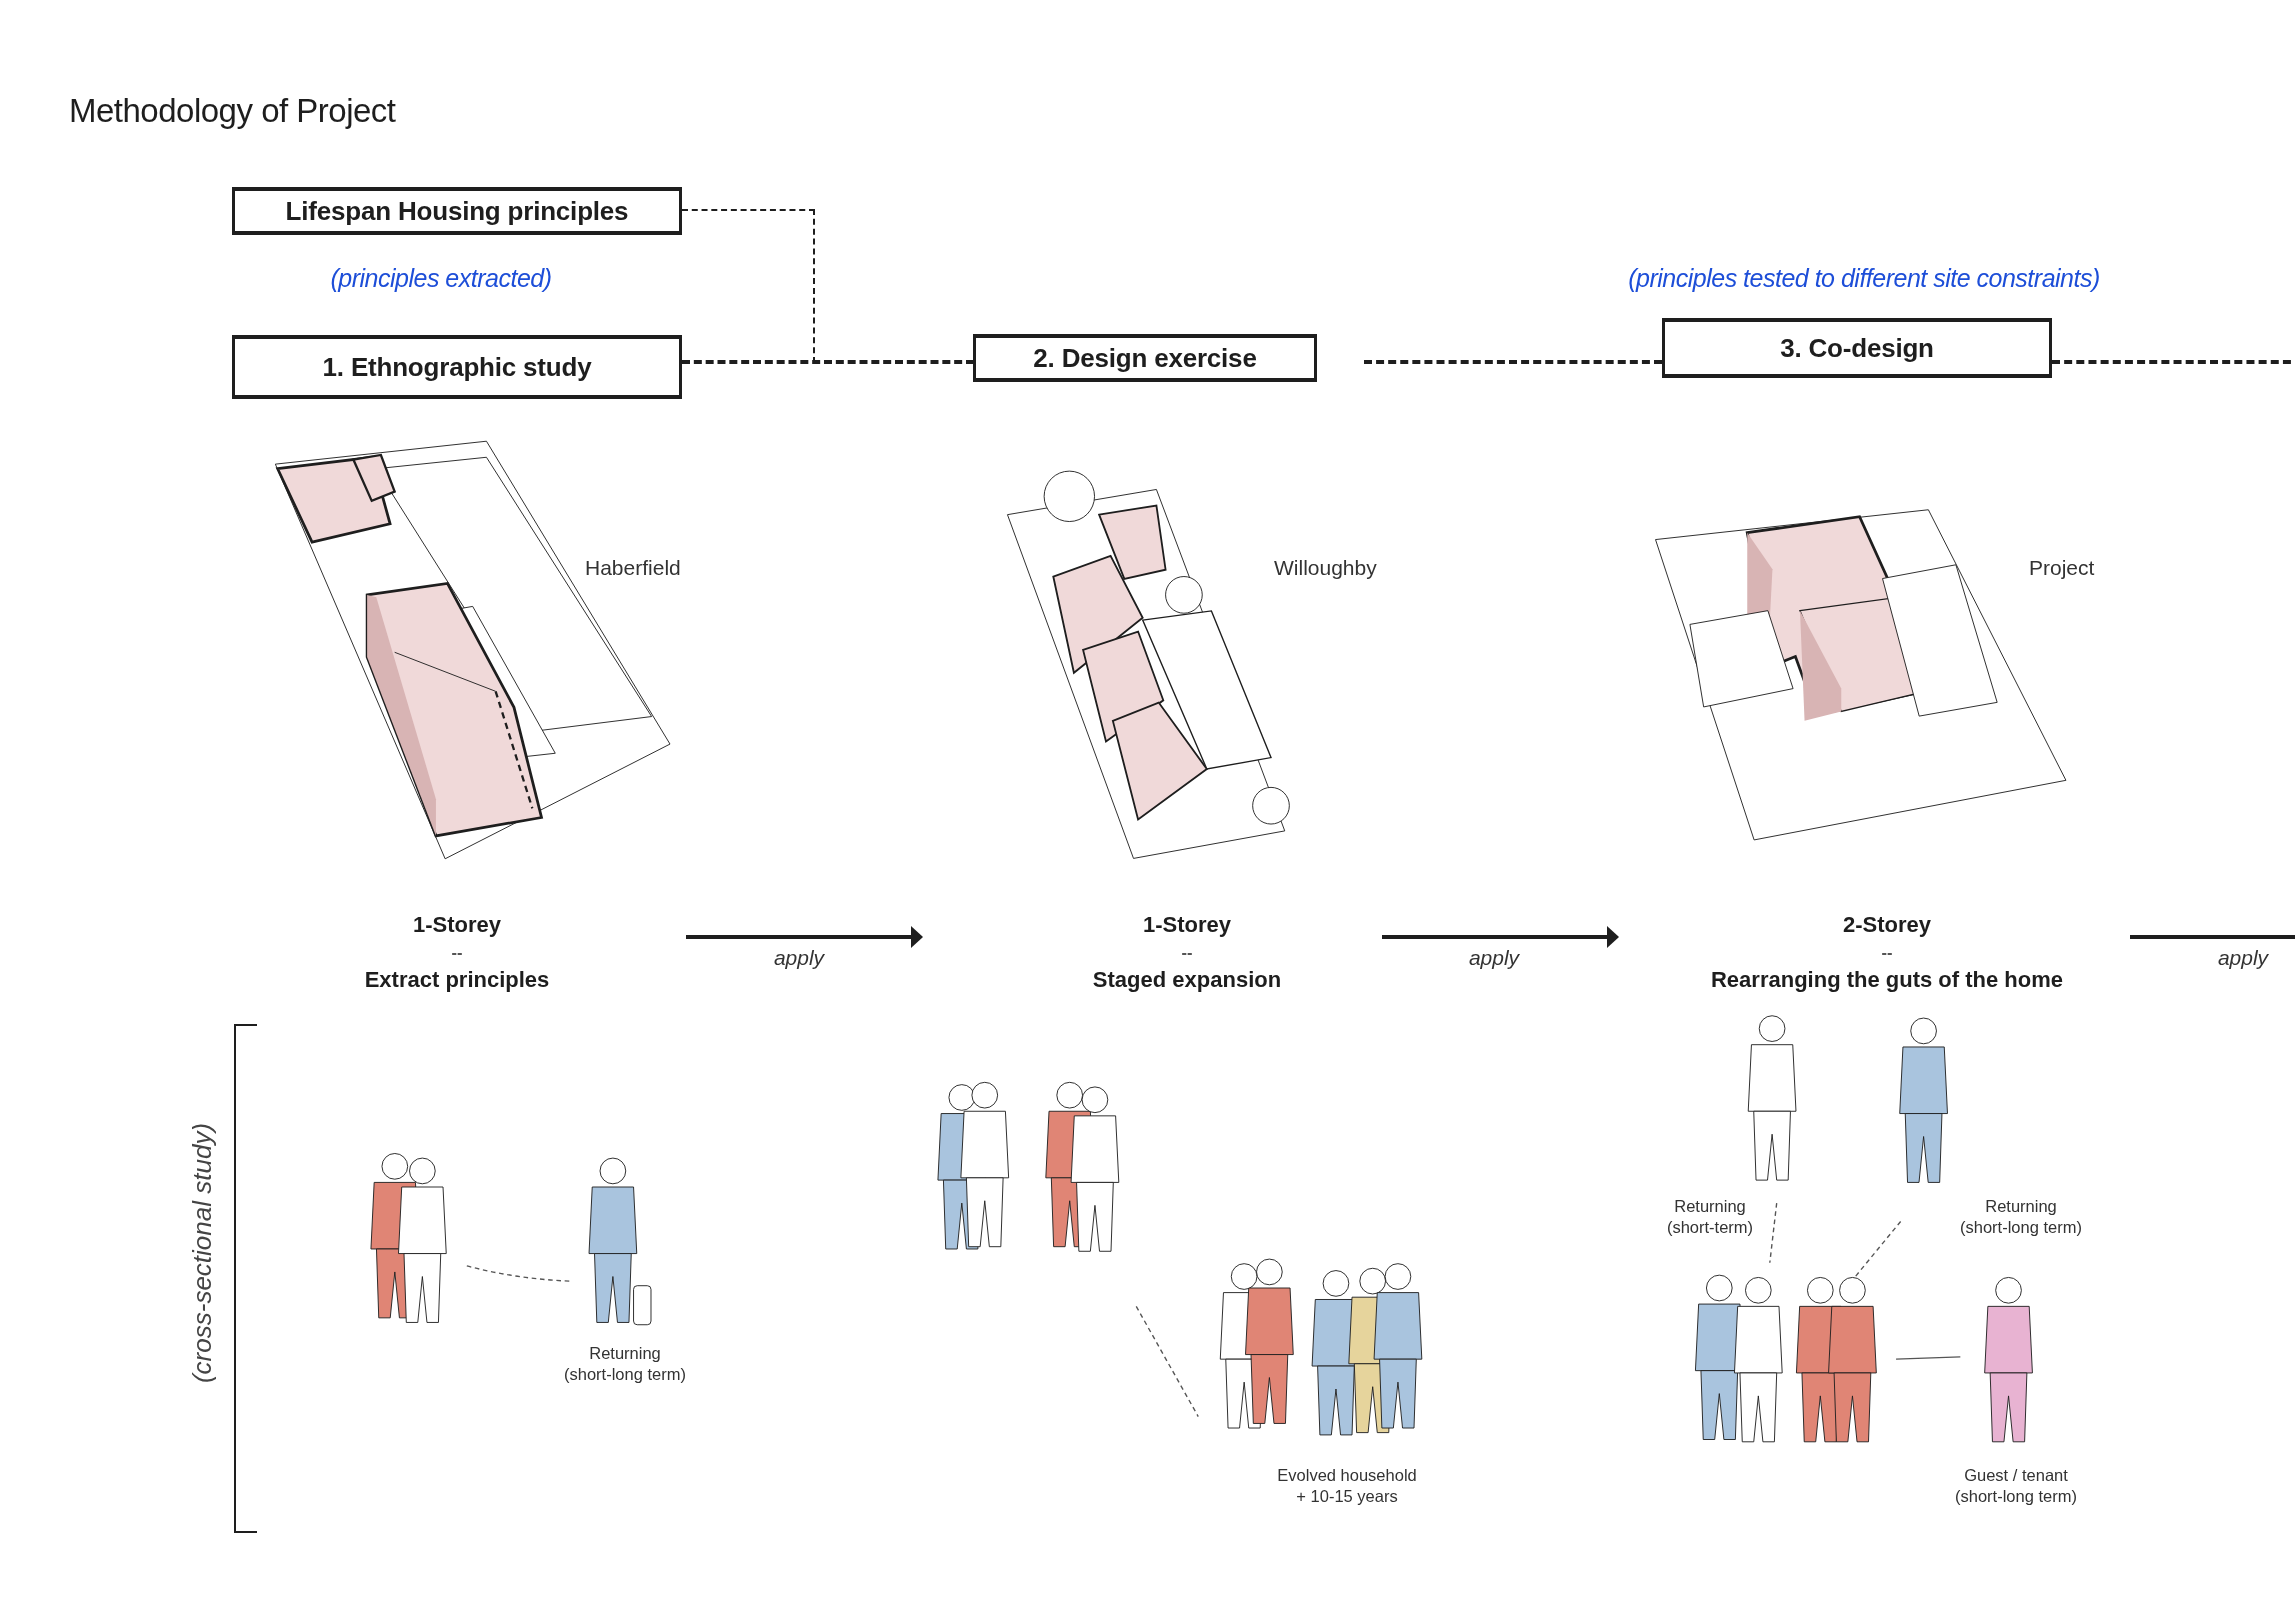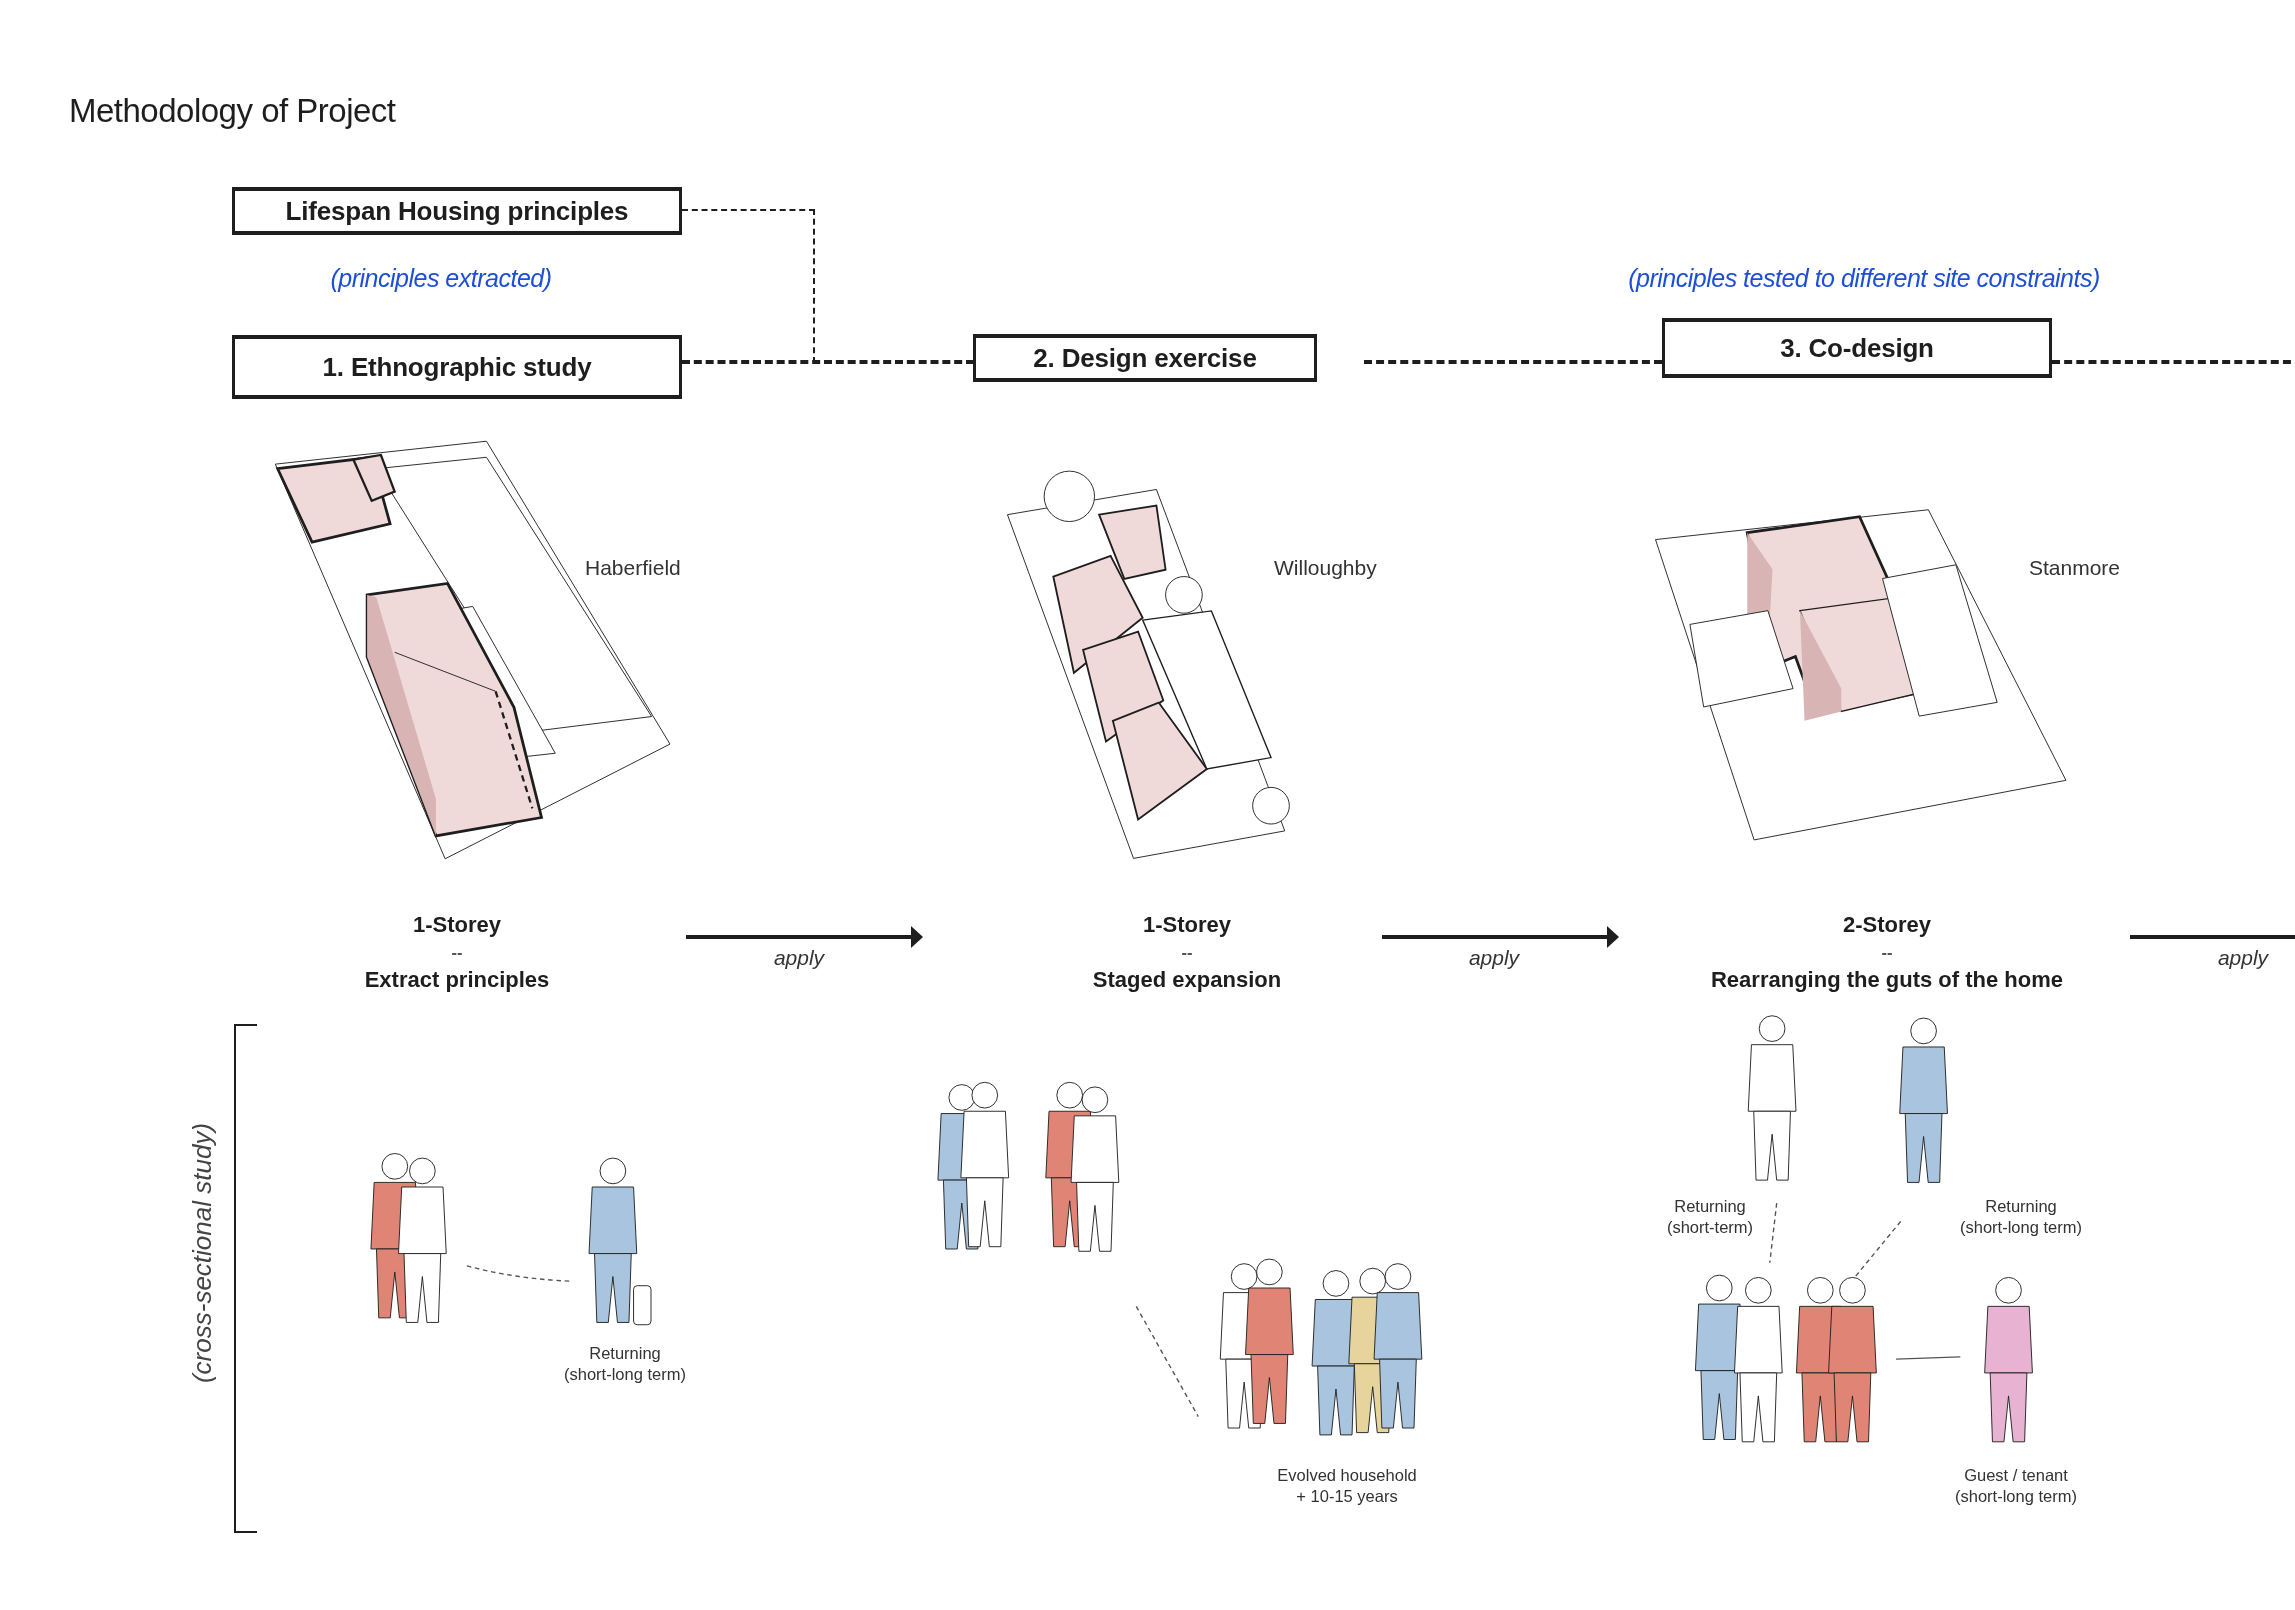--- a/index.html
+++ b/index.html
@@ -89,21 +89,21 @@
 
 <svg style="left:1644px; top:496px;" width="422" height="321" viewBox="0 0 920 700">
   <polygon points="25,95 620,30 920,620 240,750" fill="#fff" stroke="#1e1e1e" stroke-width="2"></polygon>
   <polygon points="225,80 470,45 640,420 410,470 370,460 330,350 280,370" fill="#f0d9d9" stroke="#1e1e1e" stroke-width="6"></polygon>
   <polygon points="225,80 225,300 270,350 280,160" fill="#d8b4b4"></polygon>
   <polygon points="340,250 560,220 640,420 430,470" fill="#f0d9d9" stroke="#1e1e1e" stroke-width="3"></polygon>
   <polygon points="340,250 350,490 430,470 430,420" fill="#d8b4b4"></polygon>
   <polygon points="100,280 270,250 325,420 130,460" fill="#fff" stroke="#1e1e1e" stroke-width="2"></polygon>
   <polygon points="520,180 680,150 770,450 600,480" fill="#fff" stroke="#1e1e1e" stroke-width="2"></polygon>
 </svg>
-<div class="loc" style="left:2029px; top:556px;">Stanmore</div>
+<div class="loc" style="left:2029px; top:556px;">Project</div>
 
 <div class="stage" style="left:457px; top:911px;">
   <div class="l1">1-Storey</div>
   <div class="l2">--</div>
   <div class="l3">Extract principles</div>
 </div>
 <div class="stage" style="left:1187px; top:911px;">
   <div class="l1">1-Storey</div>
   <div class="l2">--</div>
   <div class="l3">Staged expansion</div>

